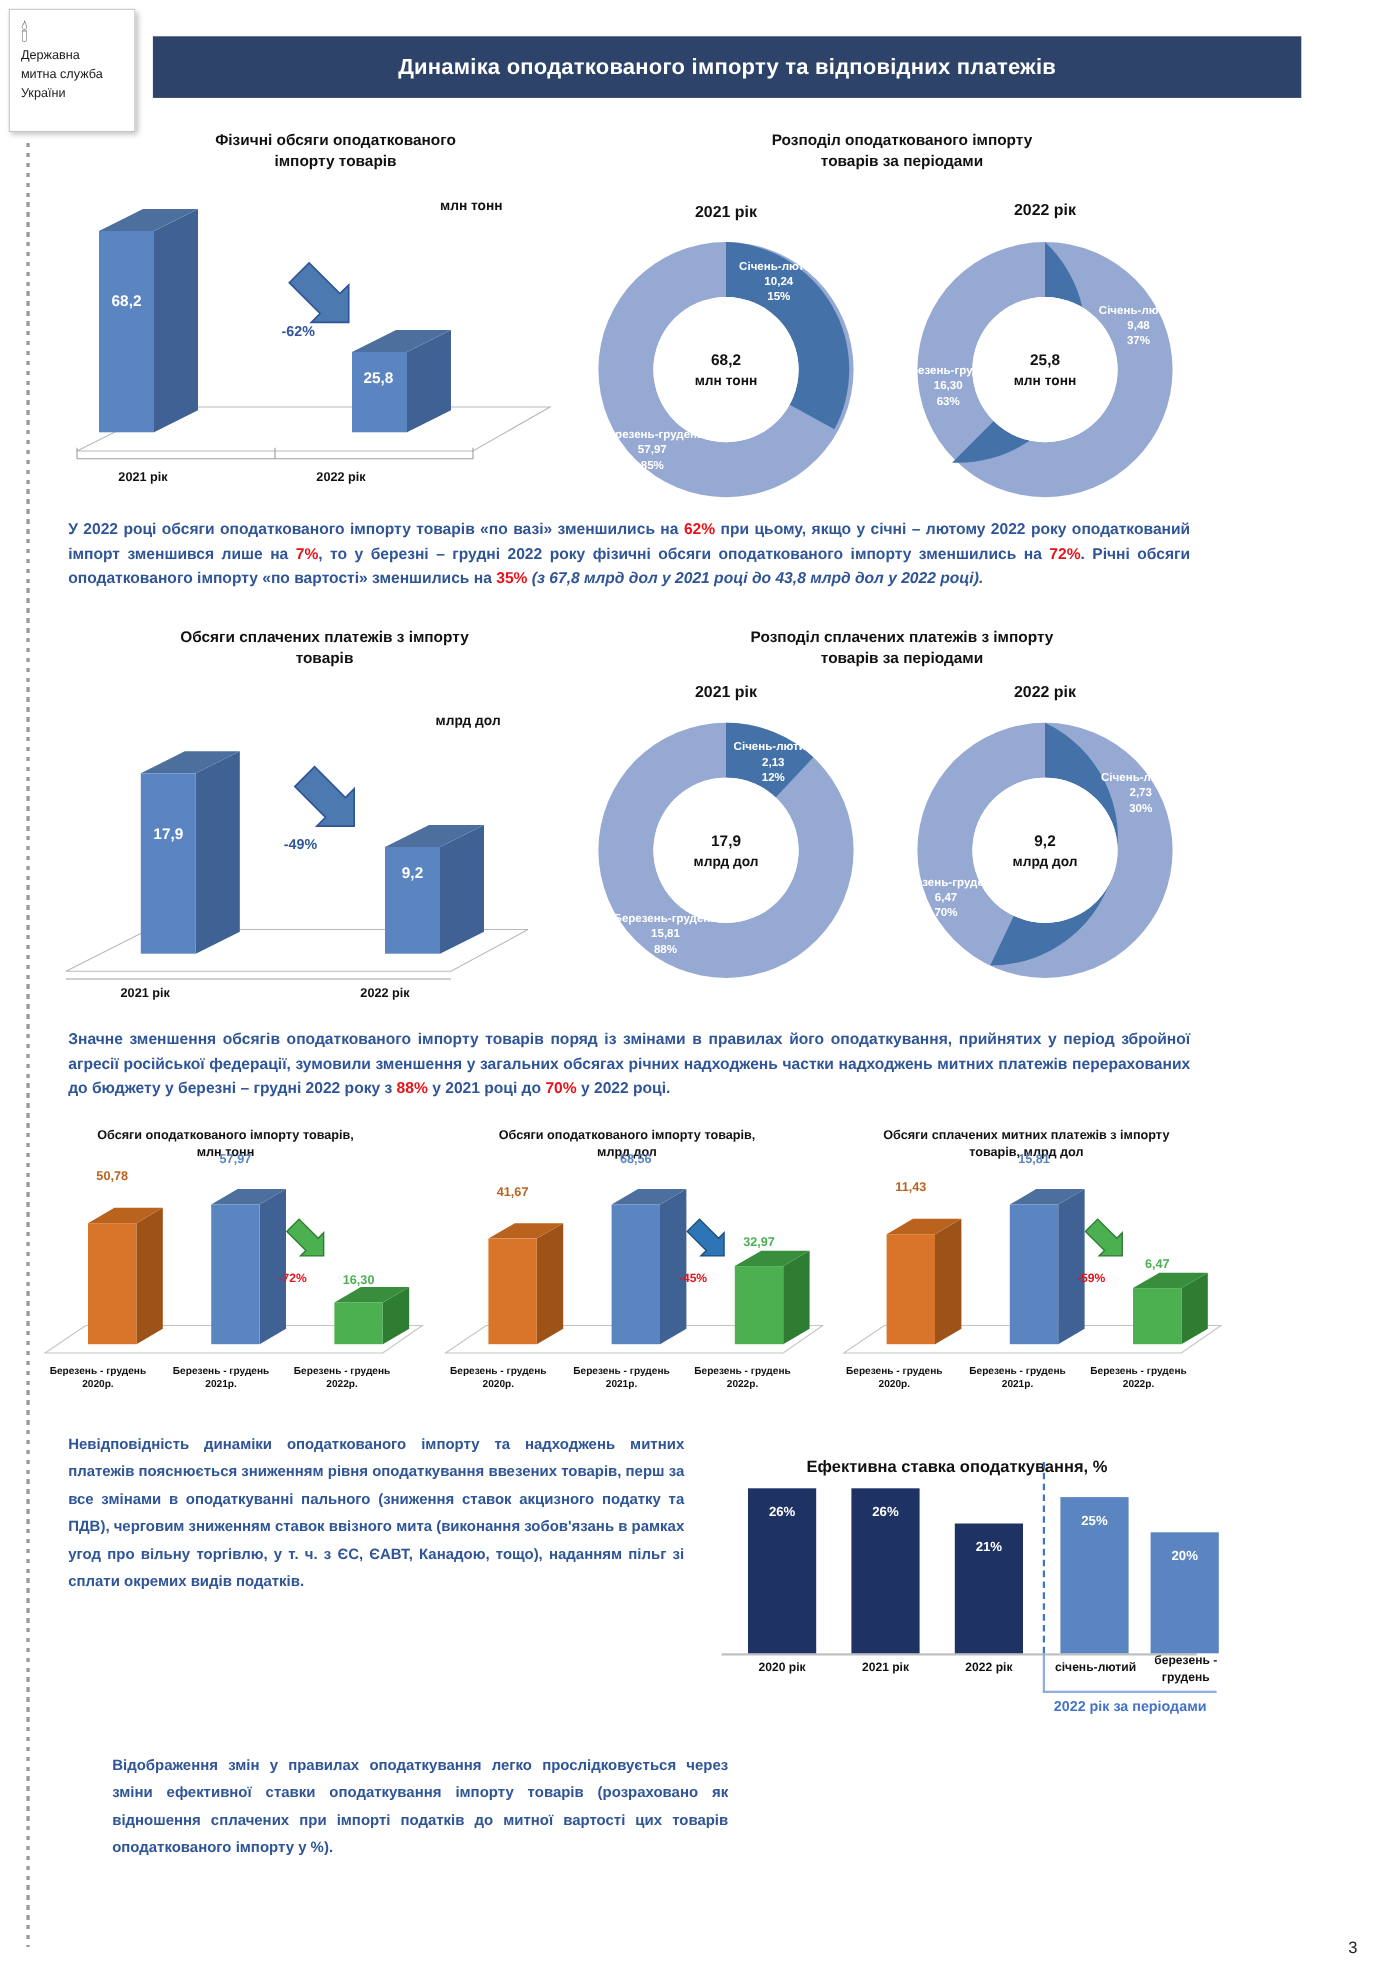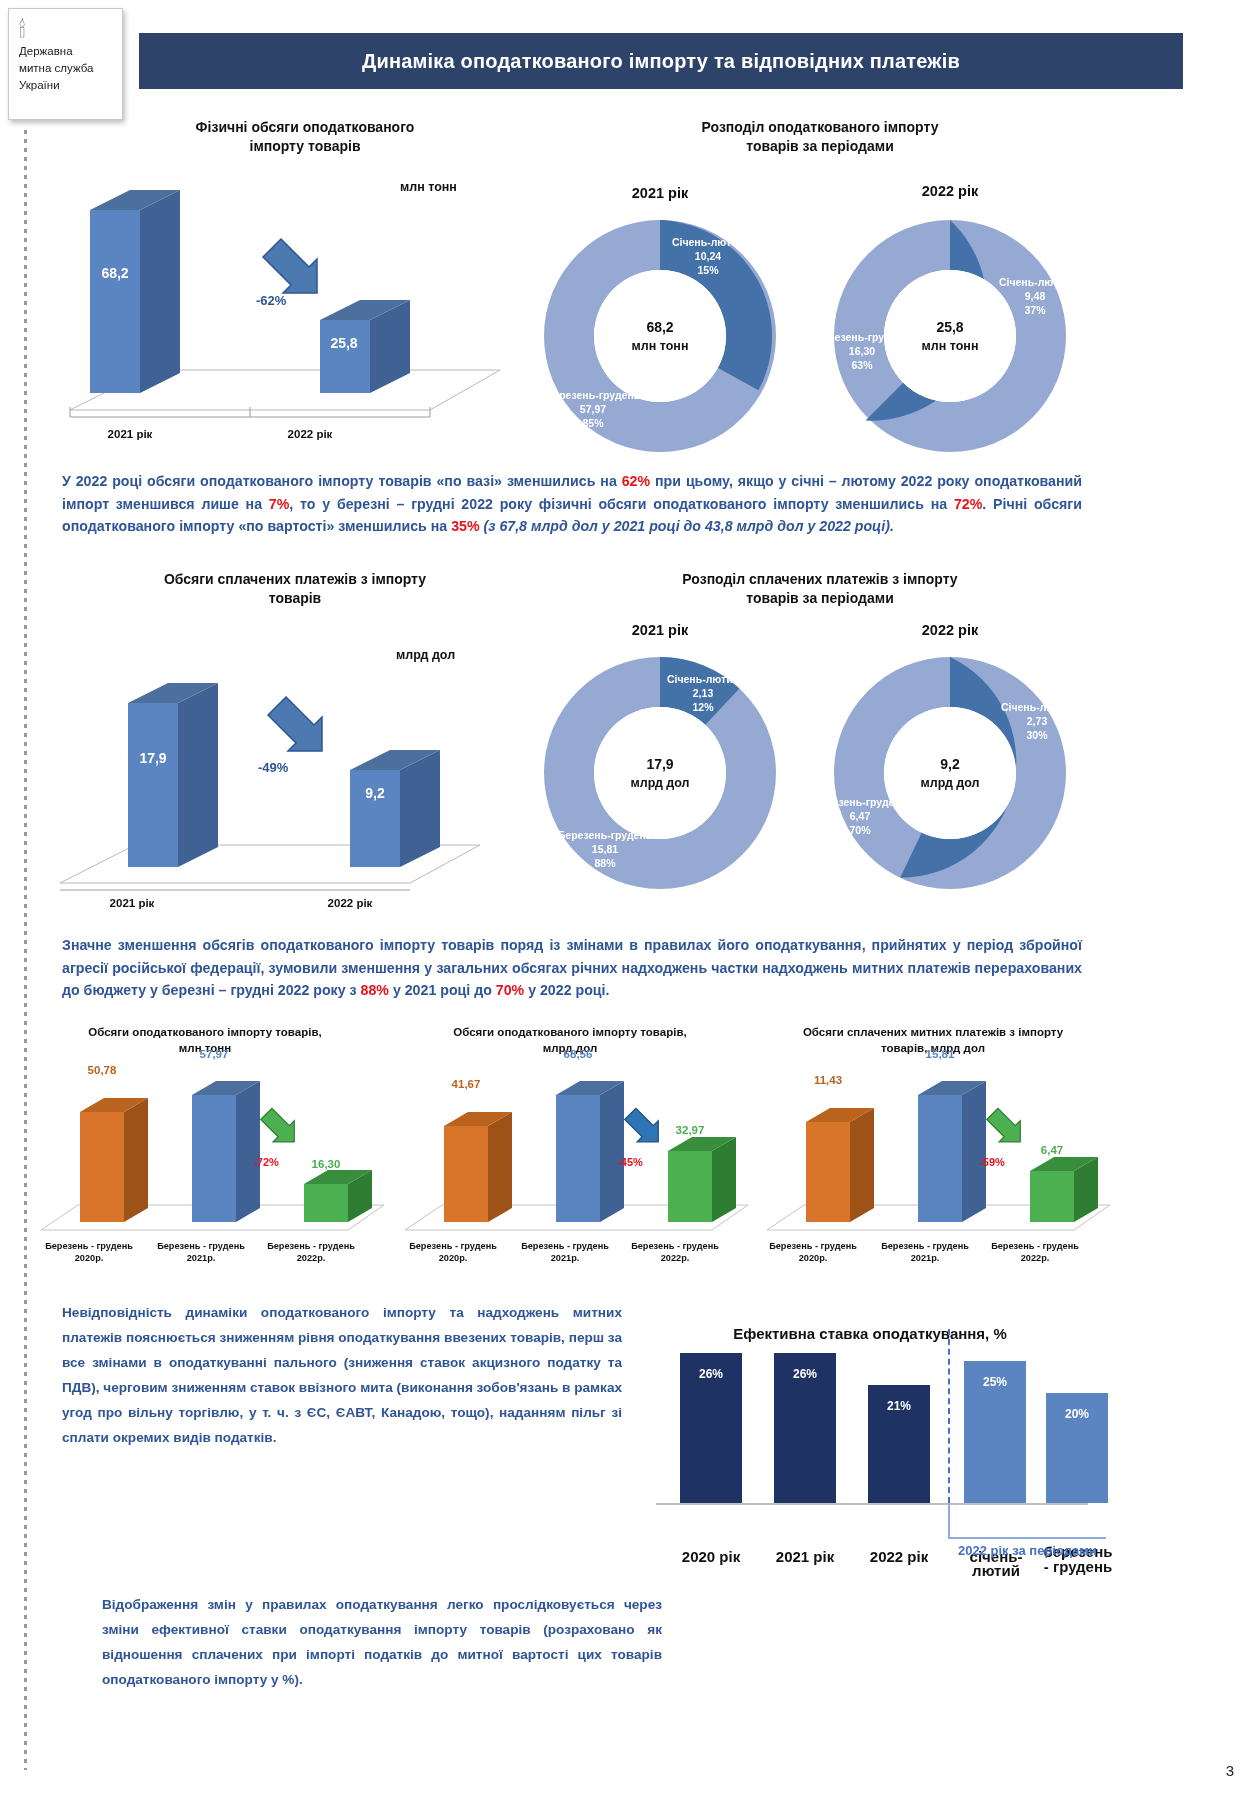--- a/index.html
+++ b/index.html
@@ -96,23 +96,22 @@
   }
 
   
   .flatbar{ position:absolute; }
   .flatbar .lbl{
     position:absolute; width:100%; text-align:center; top:14px;
     font-size:12px; font-weight:bold; color:#fff;
   }
   .flat-axis{ position:absolute; background:#bfbfbf; height:2px;}
   .flat-tick{
-    position:absolute; text-align:center; font-size:15px; font-weight:bold; color:#111;
+    position:absolute; text-align:center; font-size:11px; font-weight:bold; color:#111;
     line-height:14px;
-    margin-top:41px;
   }
   .dashed-v{
     position:absolute; width:0; border-left:2px dashed #4472c4;
   }
   .brace{
     position:absolute; border:2px solid #8faadc; border-top:none;
   }
   .brace-cap{
     position:absolute; font-size:13px; font-weight:bold; color:#4472c4;
   }

